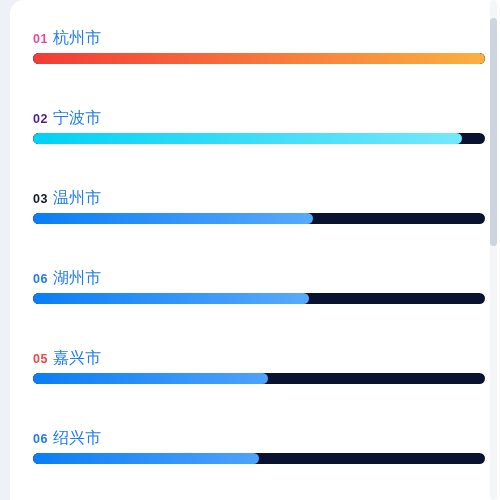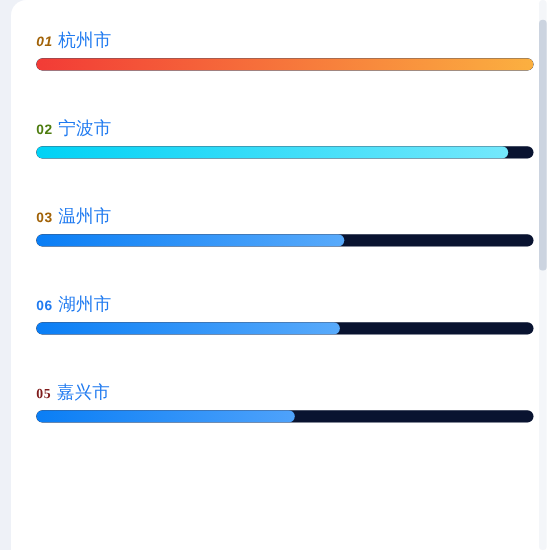--- a/index.html
+++ b/index.html
@@ -103,46 +103,52 @@
     border-radius: 4px;
   }
 </style>
 </head>
 <body>
 
 <div id="app">
   <div id="card">
     <div id="rank-list">
         <div class="rank-row" style="top: 0px;">
-          <div class="rank-label"><span class="rank-num" style="color: #a16207; font-style: italic;">01</span><span class="rank-name">杭州市</span></div>
+          <div class="rank-label"><span class="rank-num" style="color: #ec4899;">01</span><span class="rank-name">杭州市</span></div>
           <div class="bar-track" style="background: rgb(9, 19, 48);">
             <div class="bar-fill" style="width: 452px; background: linear-gradient(to right, rgb(242, 59, 54), rgb(251, 176, 64));"></div>
           </div>
         </div>
         <div class="rank-row" style="top: 80px;">
-          <div class="rank-label"><span class="rank-num" style="color: #4d7c0f; margin-top: 41px;">02</span><span class="rank-name">宁波市</span></div>
+          <div class="rank-label"><span class="rank-num" style="color: #4c1d95; margin-top: 41px;">02</span><span class="rank-name">宁波市</span></div>
           <div class="bar-track" style="background: rgb(9, 19, 48);">
             <div class="bar-fill" style="width: 429px; background: linear-gradient(to right, rgb(0, 210, 245), rgb(116, 232, 252));"></div>
           </div>
         </div>
         <div class="rank-row" style="top: 160px;">
-          <div class="rank-label"><span class="rank-num" style="color: #a16207;">03</span><span class="rank-name">温州市</span></div>
+          <div class="rank-label"><span class="rank-num" style="color: #0f172a;">03</span><span class="rank-name">温州市</span></div>
           <div class="bar-track" style="background: rgb(9, 19, 48);">
             <div class="bar-fill" style="width: 280px; background: linear-gradient(to right, rgb(10, 126, 245), rgb(88, 170, 251));"></div>
           </div>
         </div>
         <div class="rank-row" style="top: 240px;">
           <div class="rank-label"><span class="rank-num" style="color: rgb(31, 122, 240);">06</span><span class="rank-name">湖州市</span></div>
           <div class="bar-track" style="background: rgb(9, 19, 48);">
             <div class="bar-fill" style="width: 276px; background: linear-gradient(to right, rgb(10, 126, 245), rgb(88, 170, 251));"></div>
           </div>
         </div>
         <div class="rank-row" style="top: 320px;">
-          <div class="rank-label"><span class="rank-num" style="color: #7f1d1d; font-family: Liberation Serif, serif;">05</span><span class="rank-name">嘉兴市</span></div>
+          <div class="rank-label"><span class="rank-num" style="color: #ef4444;">05</span><span class="rank-name">嘉兴市</span></div>
           <div class="bar-track" style="background: rgb(9, 19, 48);">
             <div class="bar-fill" style="width: 235px; background: linear-gradient(to right, rgb(10, 126, 245), rgb(78, 162, 251));"></div>
+          </div>
+        </div>
+        <div class="rank-row" style="top: 400px;">
+          <div class="rank-label"><span class="rank-num" style="color: rgb(31, 122, 240);">06</span><span class="rank-name">绍兴市</span></div>
+          <div class="bar-track" style="background: rgb(9, 19, 48);">
+            <div class="bar-fill" style="width: 226px; background: linear-gradient(to right, rgb(10, 126, 245), rgb(78, 162, 251));"></div>
           </div>
         </div>
       </div>
   </div>
   <div id="scrollbar-track"></div>
   <div id="scrollbar-thumb" style="top: 18px; height: 228px;"></div>
 </div>
 
 </body></html>

